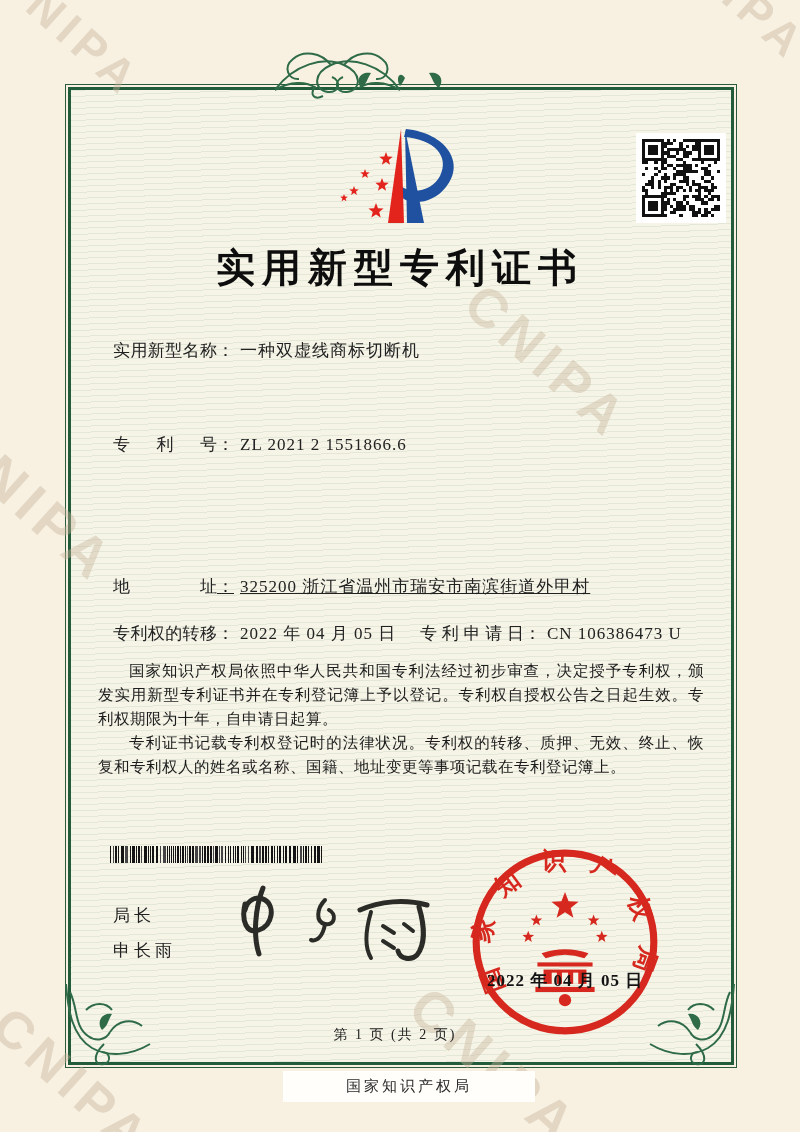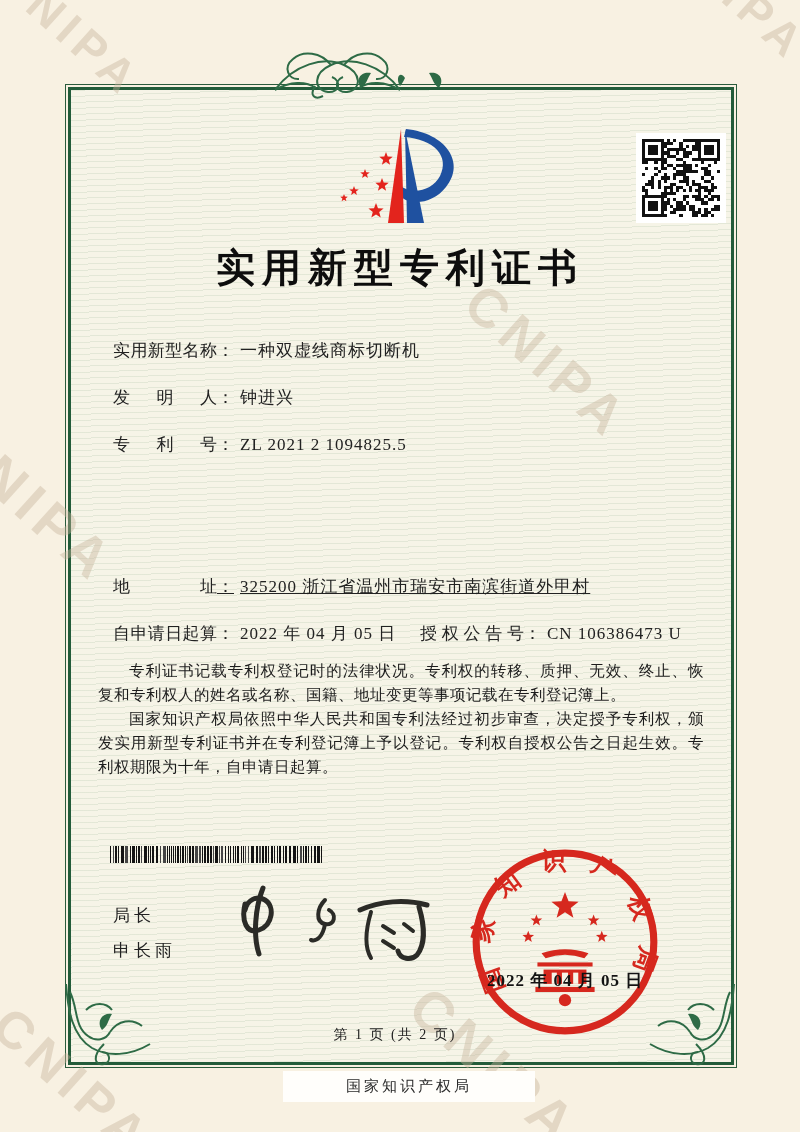--- a/index.html
+++ b/index.html
@@ -433,39 +433,36 @@
             <rect x="22" y="24" width="1" height="1"></rect>
           </g>
         </svg>
     </div>
 
     <div class="abs title">实用新型专利证书</div>
 
     <div class="abs row" style="top:339px;">
       <span class="flabel">实用新型名称</span><span>：</span><span class="fvalue">一种双虚线商标切断机</span>
     </div>
-    <div class="abs row" style="top:386px;">
-      <span class="flabel">发明人</span><span>：</span><span class="fvalue">钟进兴</span>
-    </div>
     <div class="abs row" style="top:433px;">
-      <span class="flabel">专利号</span><span>：</span><span class="fvalue">ZL 2021 2 1094825.5</span>
+      <span class="flabel">专利号</span><span>：</span><span class="fvalue">ZL 2021 2 1551866.6</span>
     </div>
     <div class="abs row" style="top:575px;text-decoration:underline;">
       <span class="flabel">地址</span><span>：</span><span class="fvalue">325200  浙江省温州市瑞安市南滨街道外甲村</span>
     </div>
     <div class="abs row" style="top:622px;">
-      <span class="flabel">自申请日起算</span><span>：</span><span class="fvalue">2022 年 04 月 05 日</span>
+      <span class="flabel">专利权的转移</span><span>：</span><span class="fvalue">2022 年 04 月 05 日</span>
       <span class="grant2">
-        <span class="flabel">授权公告号</span><span>：</span><span class="fvalue">CN 106386473 U</span>
+        <span class="flabel">专利申请日</span><span>：</span><span class="fvalue">CN 106386473 U</span>
       </span>
     </div>
 
     <div class="abs paras">
+      <p>国家知识产权局依照中华人民共和国专利法经过初步审查，决定授予专利权，颁发实用新型专利证书并在专利登记簿上予以登记。专利权自授权公告之日起生效。专利权期限为十年，自申请日起算。</p>
       <p>专利证书记载专利权登记时的法律状况。专利权的转移、质押、无效、终止、恢复和专利权人的姓名或名称、国籍、地址变更等事项记载在专利登记簿上。</p>
-      <p>国家知识产权局依照中华人民共和国专利法经过初步审查，决定授予专利权，颁发实用新型专利证书并在专利登记簿上予以登记。专利权自授权公告之日起生效。专利权期限为十年，自申请日起算。</p>
     </div>
 
     <div class="abs barcode" id="barcode">
         <i style="width:1px;background:#131313"></i>
         <i style="width:2px;background:transparent"></i>
         <i style="width:1px;background:#454545"></i>
         <i style="width:1px;background:transparent"></i>
         <i style="width:2px;background:#131313"></i>
         <i style="width:1px;background:transparent"></i>
         <i style="width:1px;background:#131313"></i>

